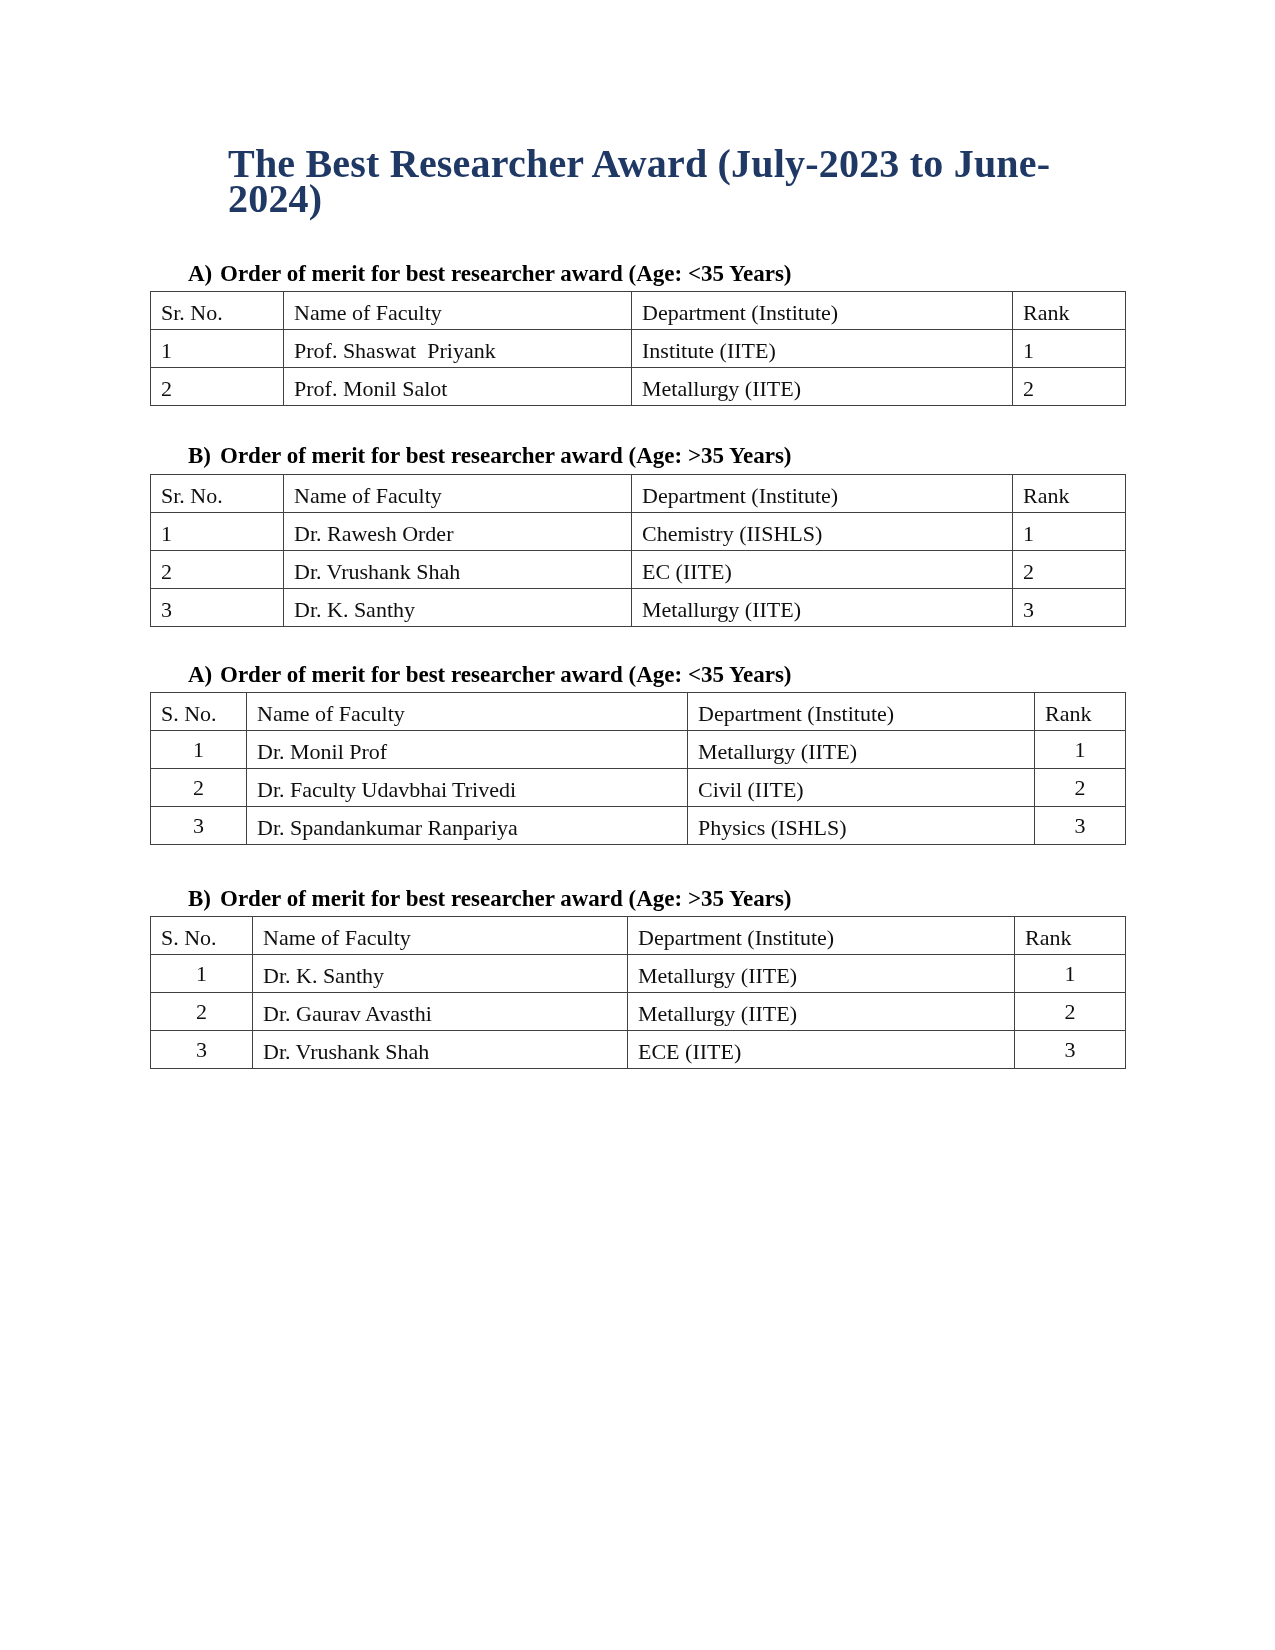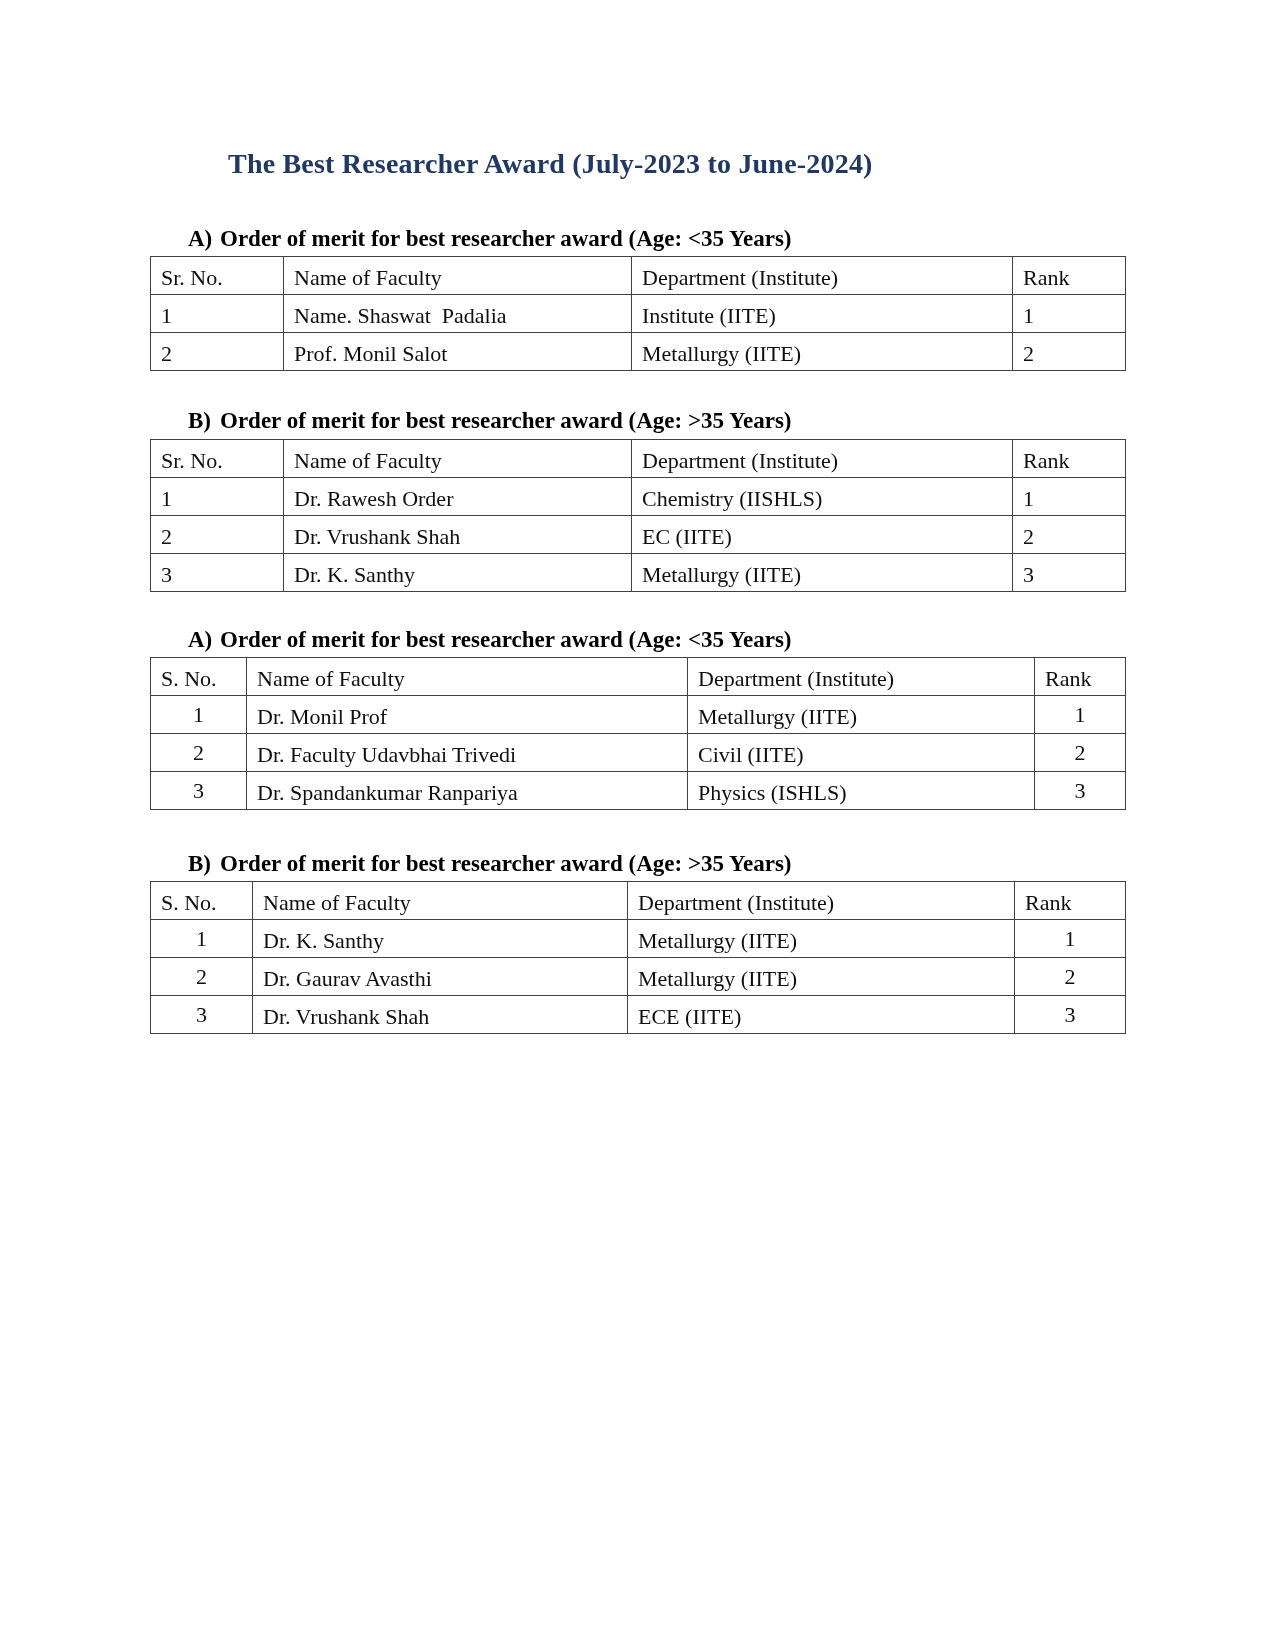--- a/index.html
+++ b/index.html
@@ -13,21 +13,21 @@
     color: #1a1a1a;
   }
   .content {
     position: absolute;
     left: 150px;
     top: 0;
     width: 975px;
   }
   .doc-title {
     margin: 146px 0 0 78px;
-    font-size: 28px;
+    font-size: 40px;
     line-height: 35px;
     font-weight: bold;
     color: #1f3864;
     letter-spacing: 0.2px;
   }
   .doc-title.second { margin-top: 85px; }
   .subheading {
     display: flex;
     align-items: baseline;
     margin: 44px 0 0 38px;
@@ -101,21 +101,21 @@
         <tr>
           <th>Sr. No.</th>
           <th>Name of Faculty</th>
           <th>Department (Institute)</th>
           <th>Rank</th>
         </tr>
       </thead>
       <tbody>
         <tr>
           <td class="num">1</td>
-          <td>Name. Shaswat  Padalia</td>
+          <td>Prof. Shaswat  Priyank</td>
           <td>Institute (IITE)</td>
           <td class="num">1</td>
         </tr>
         <tr>
           <td class="num">2</td>
           <td>Prof. Monil Salot</td>
           <td>Metallurgy (IITE)</td>
           <td class="num">2</td>
         </tr>
       </tbody>

